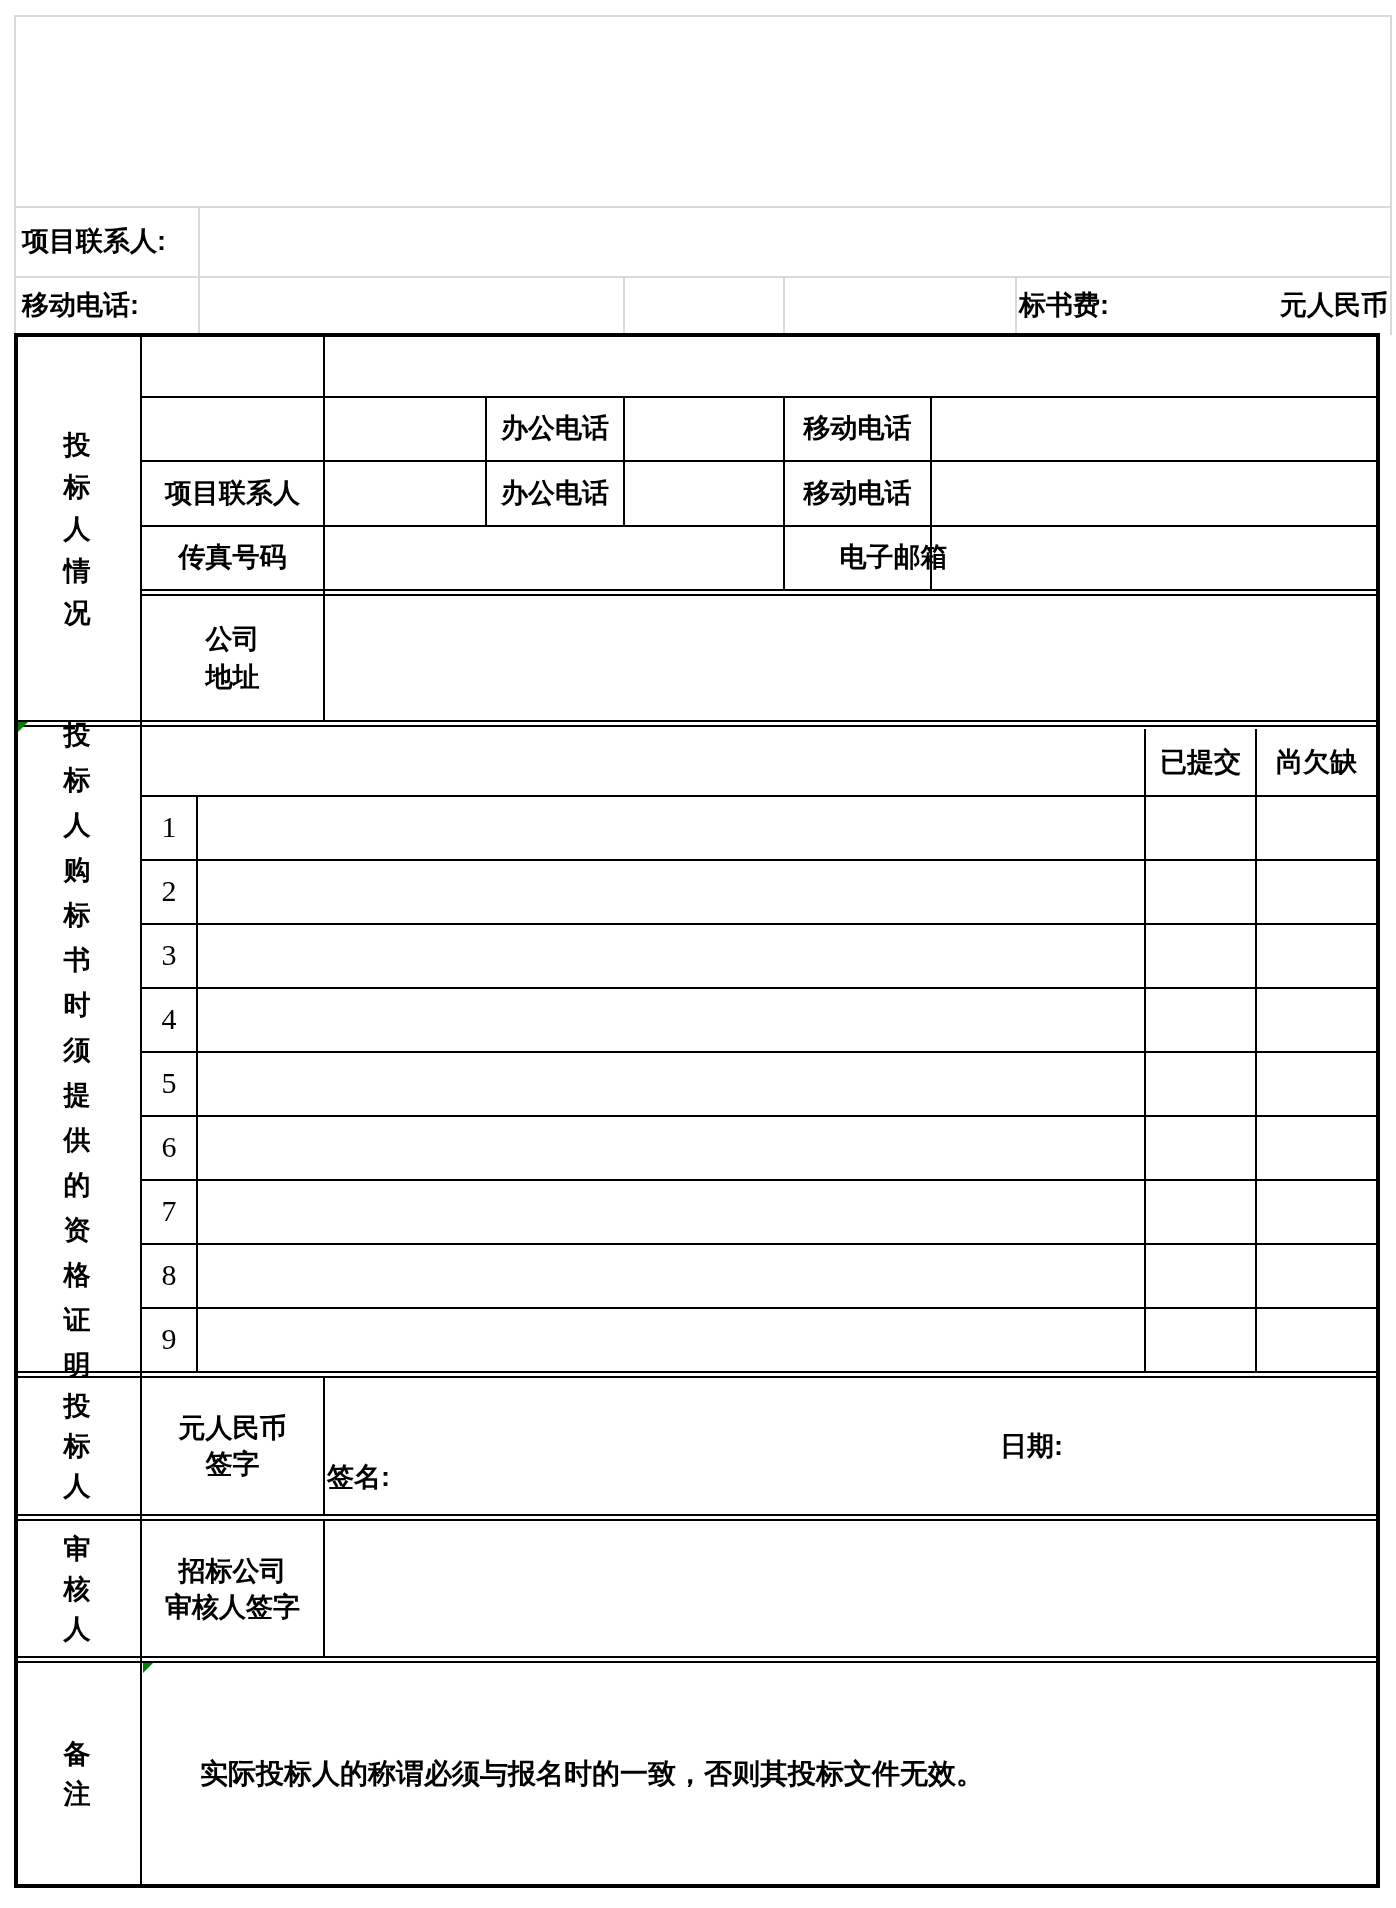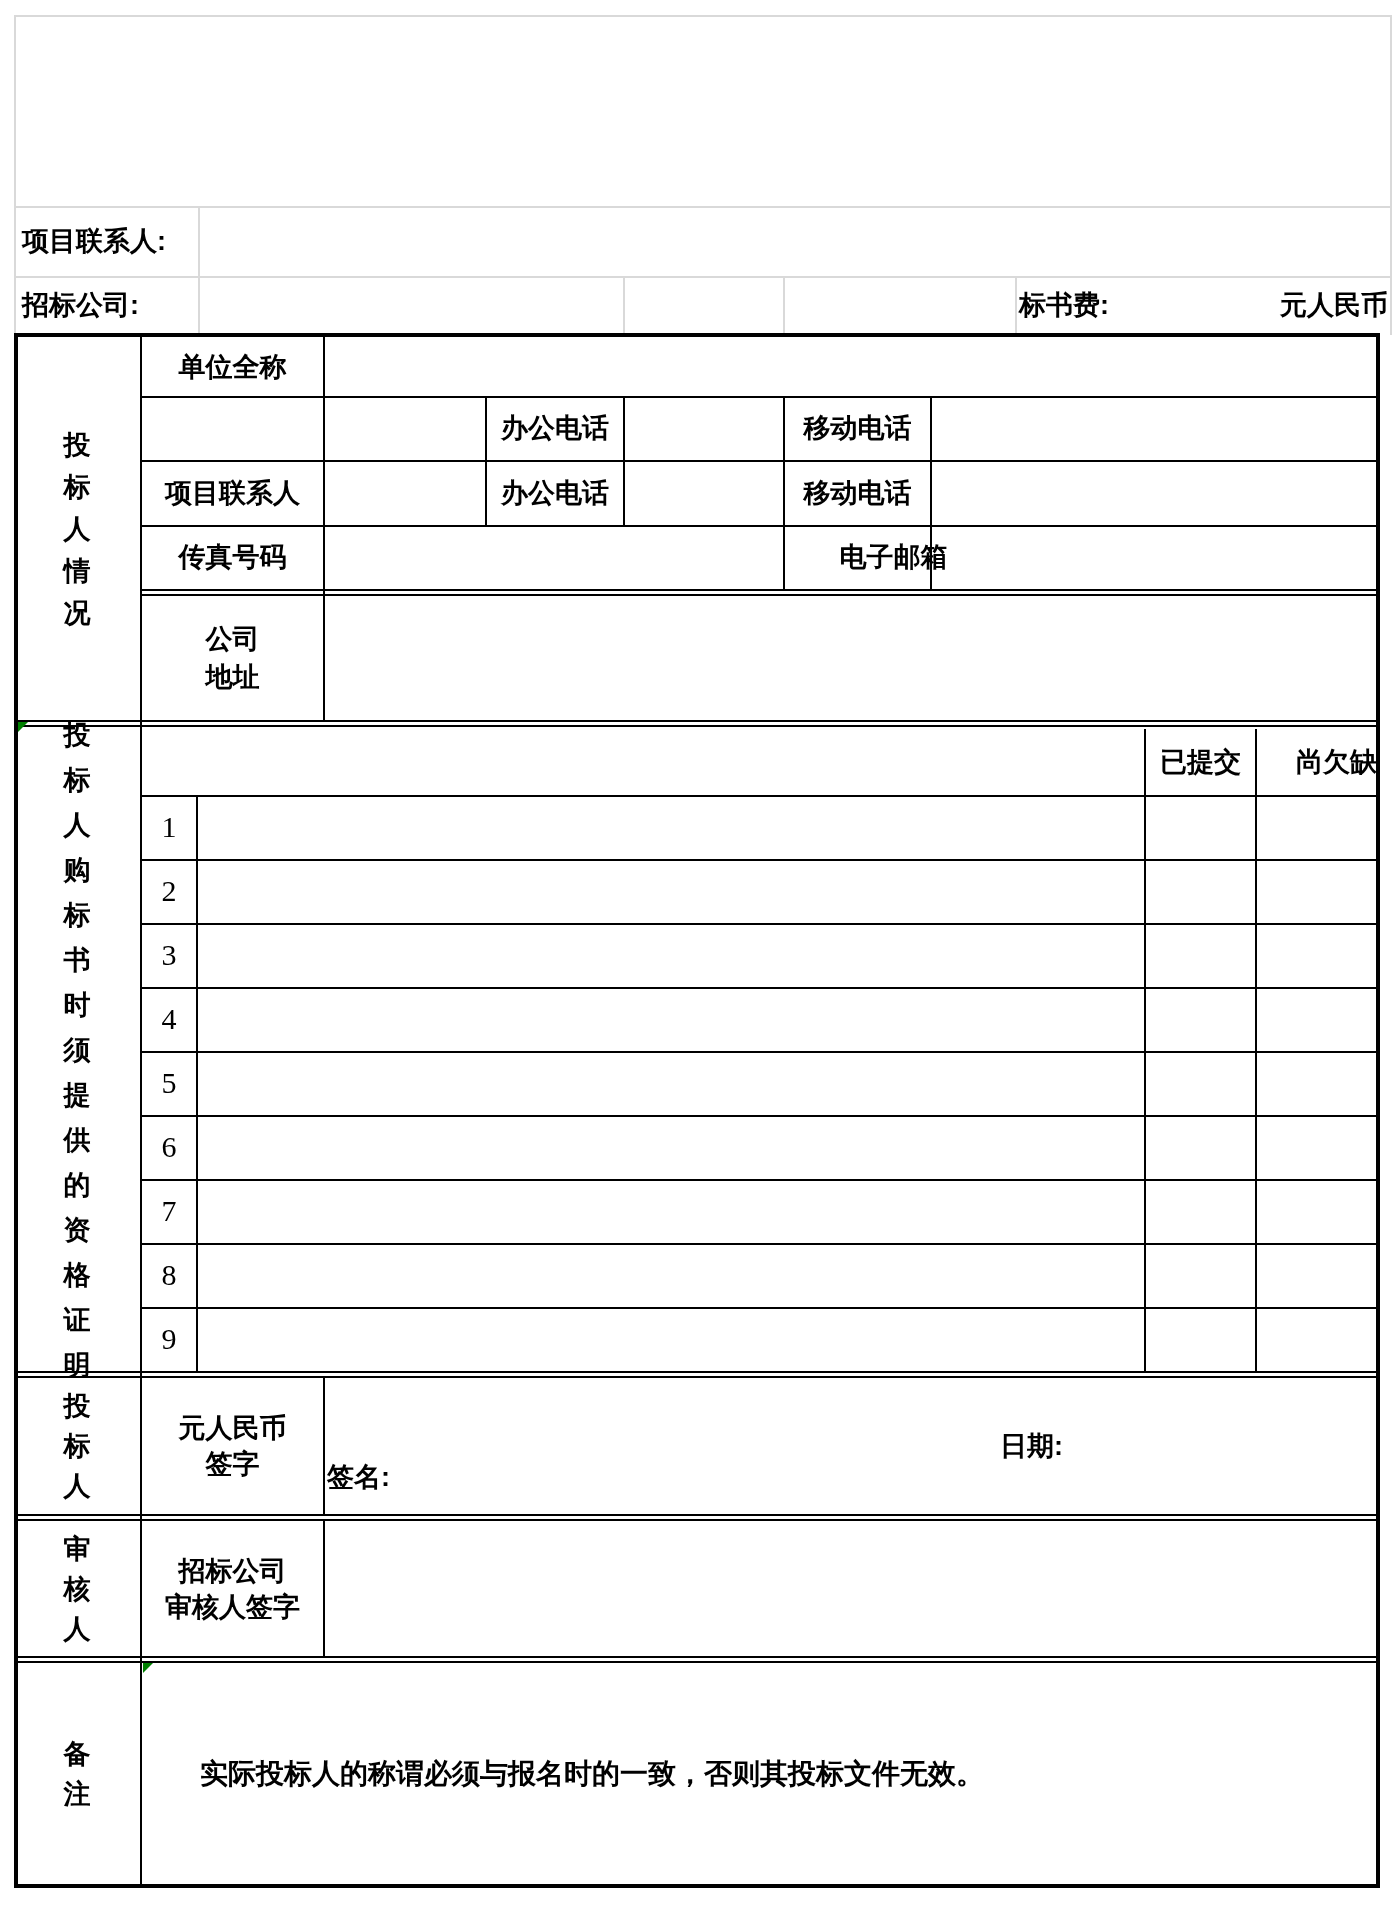--- a/index.html
+++ b/index.html
@@ -29,21 +29,21 @@
   <div class="gln" style="left:14px;top:276px;width:1378px;height:2px;"></div>
   <div class="gln" style="left:14px;top:15px;width:2px;height:320px;"></div>
   <div class="gln" style="left:1390px;top:15px;width:2px;height:320px;"></div>
   <div class="gln" style="left:198px;top:206px;width:2px;height:129px;"></div>
   <div class="gln" style="left:623px;top:276px;width:2px;height:59px;"></div>
   <div class="gln" style="left:783px;top:276px;width:2px;height:59px;"></div>
   <div class="gln" style="left:1015px;top:276px;width:2px;height:59px;"></div>
 
   <div class="cell left" style="left:22px;top:206px;width:176px;height:70px;">项目联系人:</div>
   <div class="fill" style="left:200px;top:208px;width:1188px;height:66px;"></div>
-  <div class="cell left" style="left:22px;top:276px;width:176px;height:57px;">招标公司:</div>
+  <div class="cell left" style="left:22px;top:276px;width:176px;height:57px;">移动电话:</div>
   <div class="fill" style="left:200px;top:278px;width:421px;height:55px;"></div>
   <div class="cell left" style="left:1019px;top:276px;width:150px;height:57px;">标书费:</div>
   <div class="fill" style="left:1160px;top:278px;width:70px;height:55px;"></div>
   <div class="cell right" style="left:1230px;top:276px;width:158px;height:57px;">元人民币</div>
 
   <div class="ln" style="left:14px;top:333px;width:1366px;height:4px;"></div>
   <div class="ln" style="left:14px;top:333px;width:4px;height:1555px;"></div>
   <div class="ln" style="left:1376px;top:333px;width:4px;height:1555px;"></div>
   <div class="ln" style="left:14px;top:1884px;width:1366px;height:4px;"></div>
 
@@ -60,21 +60,20 @@
   <div class="ln" style="left:783px;top:396px;width:2px;height:193px;"></div>
   <div class="ln" style="left:930px;top:396px;width:2px;height:193px;"></div>
 
   <div class="cell" style="left:14px;top:337px;width:126px;height:383px;">
     <div class="vtx">投
 标
 人
 情
 况</div>
   </div>
-  <div class="cell" style="left:142px;top:337px;width:181px;height:59px;">单位全称</div>
   <div class="fill" style="left:325px;top:339px;width:1051px;height:55px;"></div>
 
   <div class="fill" style="left:325px;top:398px;width:158px;height:60px;"></div>
   <div class="cell" style="left:487px;top:396px;width:136px;height:64px;">办公电话</div>
   <div class="fill" style="left:625px;top:398px;width:156px;height:60px;"></div>
   <div class="cell" style="left:785px;top:396px;width:145px;height:64px;">移动电话</div>
   <div class="fill" style="left:932px;top:398px;width:442px;height:60px;"></div>
 
   <div class="cell" style="left:142px;top:460px;width:181px;height:65px;">项目联系人</div>
   <div class="fill" style="left:325px;top:462px;width:158px;height:61px;"></div>
@@ -120,21 +119,21 @@
 须
 提
 供
 的
 资
 格
 证
 明</div>
   </div>
   <div class="cell serifb" style="left:1146px;top:729px;width:109px;height:66px;font-size:27px;">已提交</div>
-  <div class="cell serifb" style="left:1257px;top:729px;width:119px;height:66px;font-size:27px;padding-left:20px;">尚欠缺</div>
+  <div class="cell serifb" style="left:1257px;top:729px;width:119px;height:66px;font-size:27px;">尚欠缺</div>
 
   <div class="cell num" style="left:142px;top:797px;width:54px;height:60px;">1</div>
   <div class="fill" style="left:198px;top:797px;width:944px;height:60px;"></div>
   <div class="fill" style="left:1146px;top:797px;width:109px;height:60px;"></div>
   <div class="fill" style="left:1257px;top:797px;width:119px;height:60px;"></div>
 
   <div class="cell num" style="left:142px;top:861px;width:54px;height:60px;">2</div>
   <div class="fill" style="left:198px;top:861px;width:944px;height:60px;"></div>
   <div class="fill" style="left:1146px;top:861px;width:109px;height:60px;"></div>
   <div class="fill" style="left:1257px;top:861px;width:119px;height:60px;"></div>

